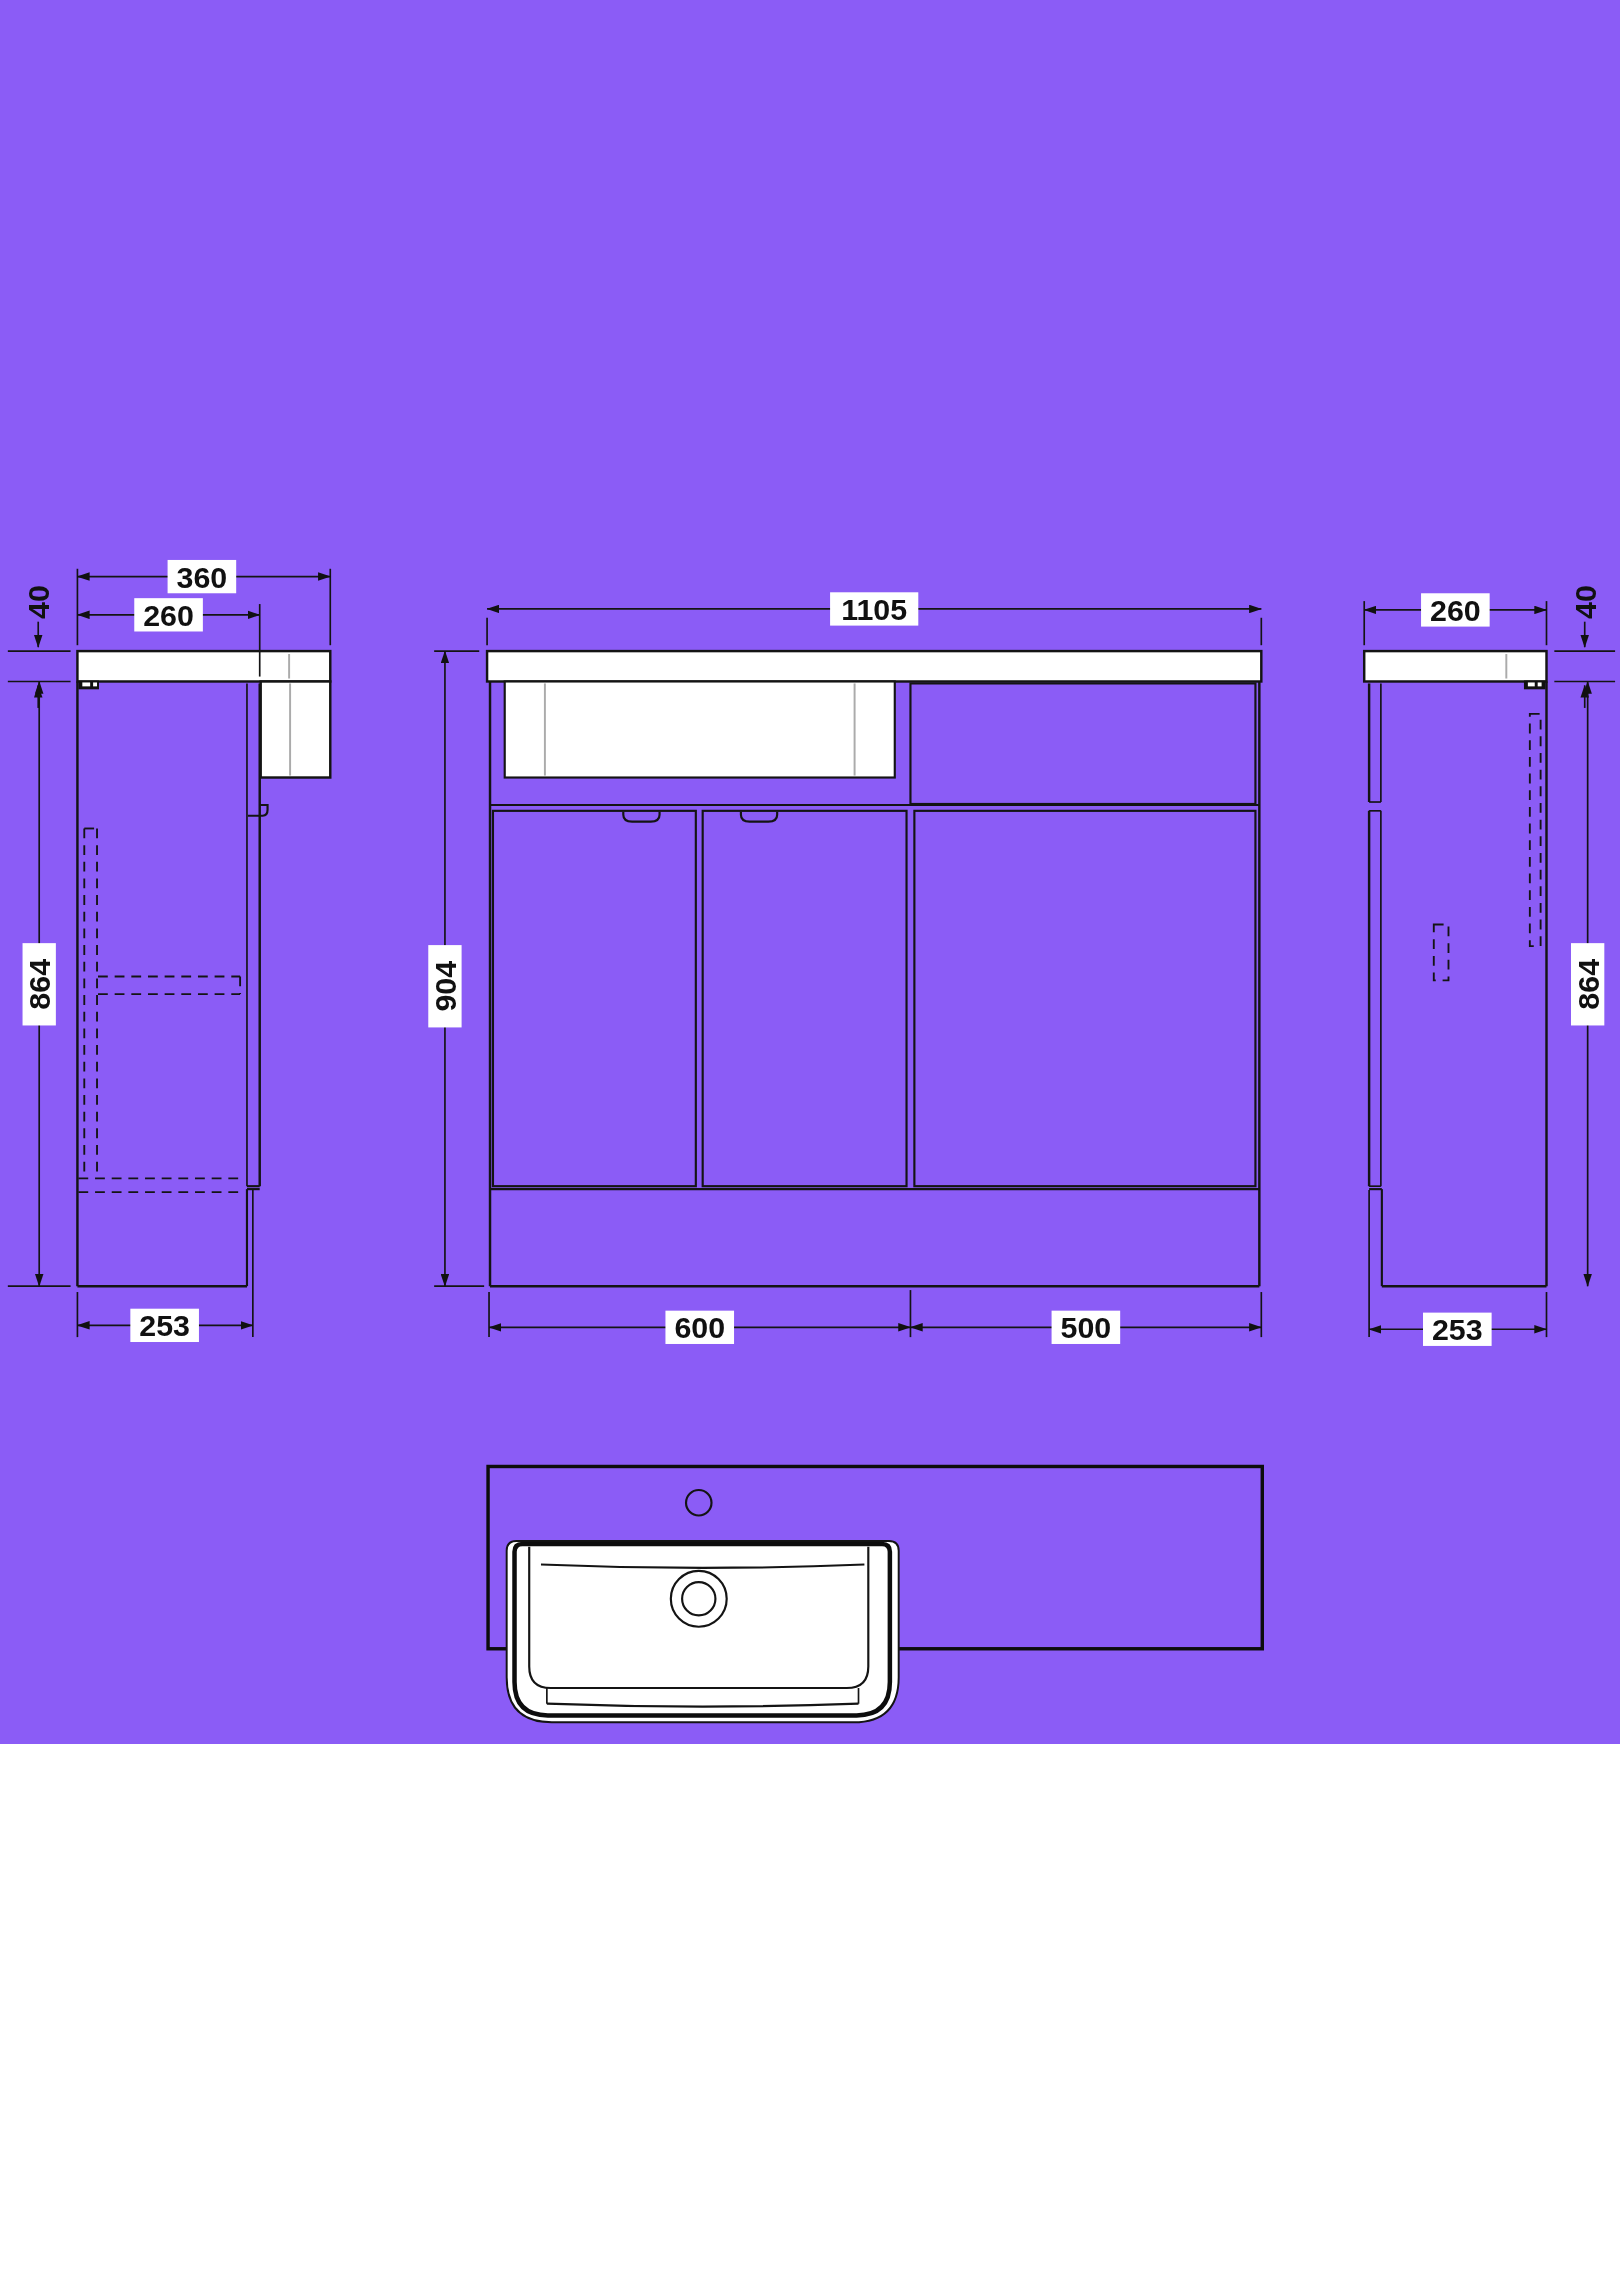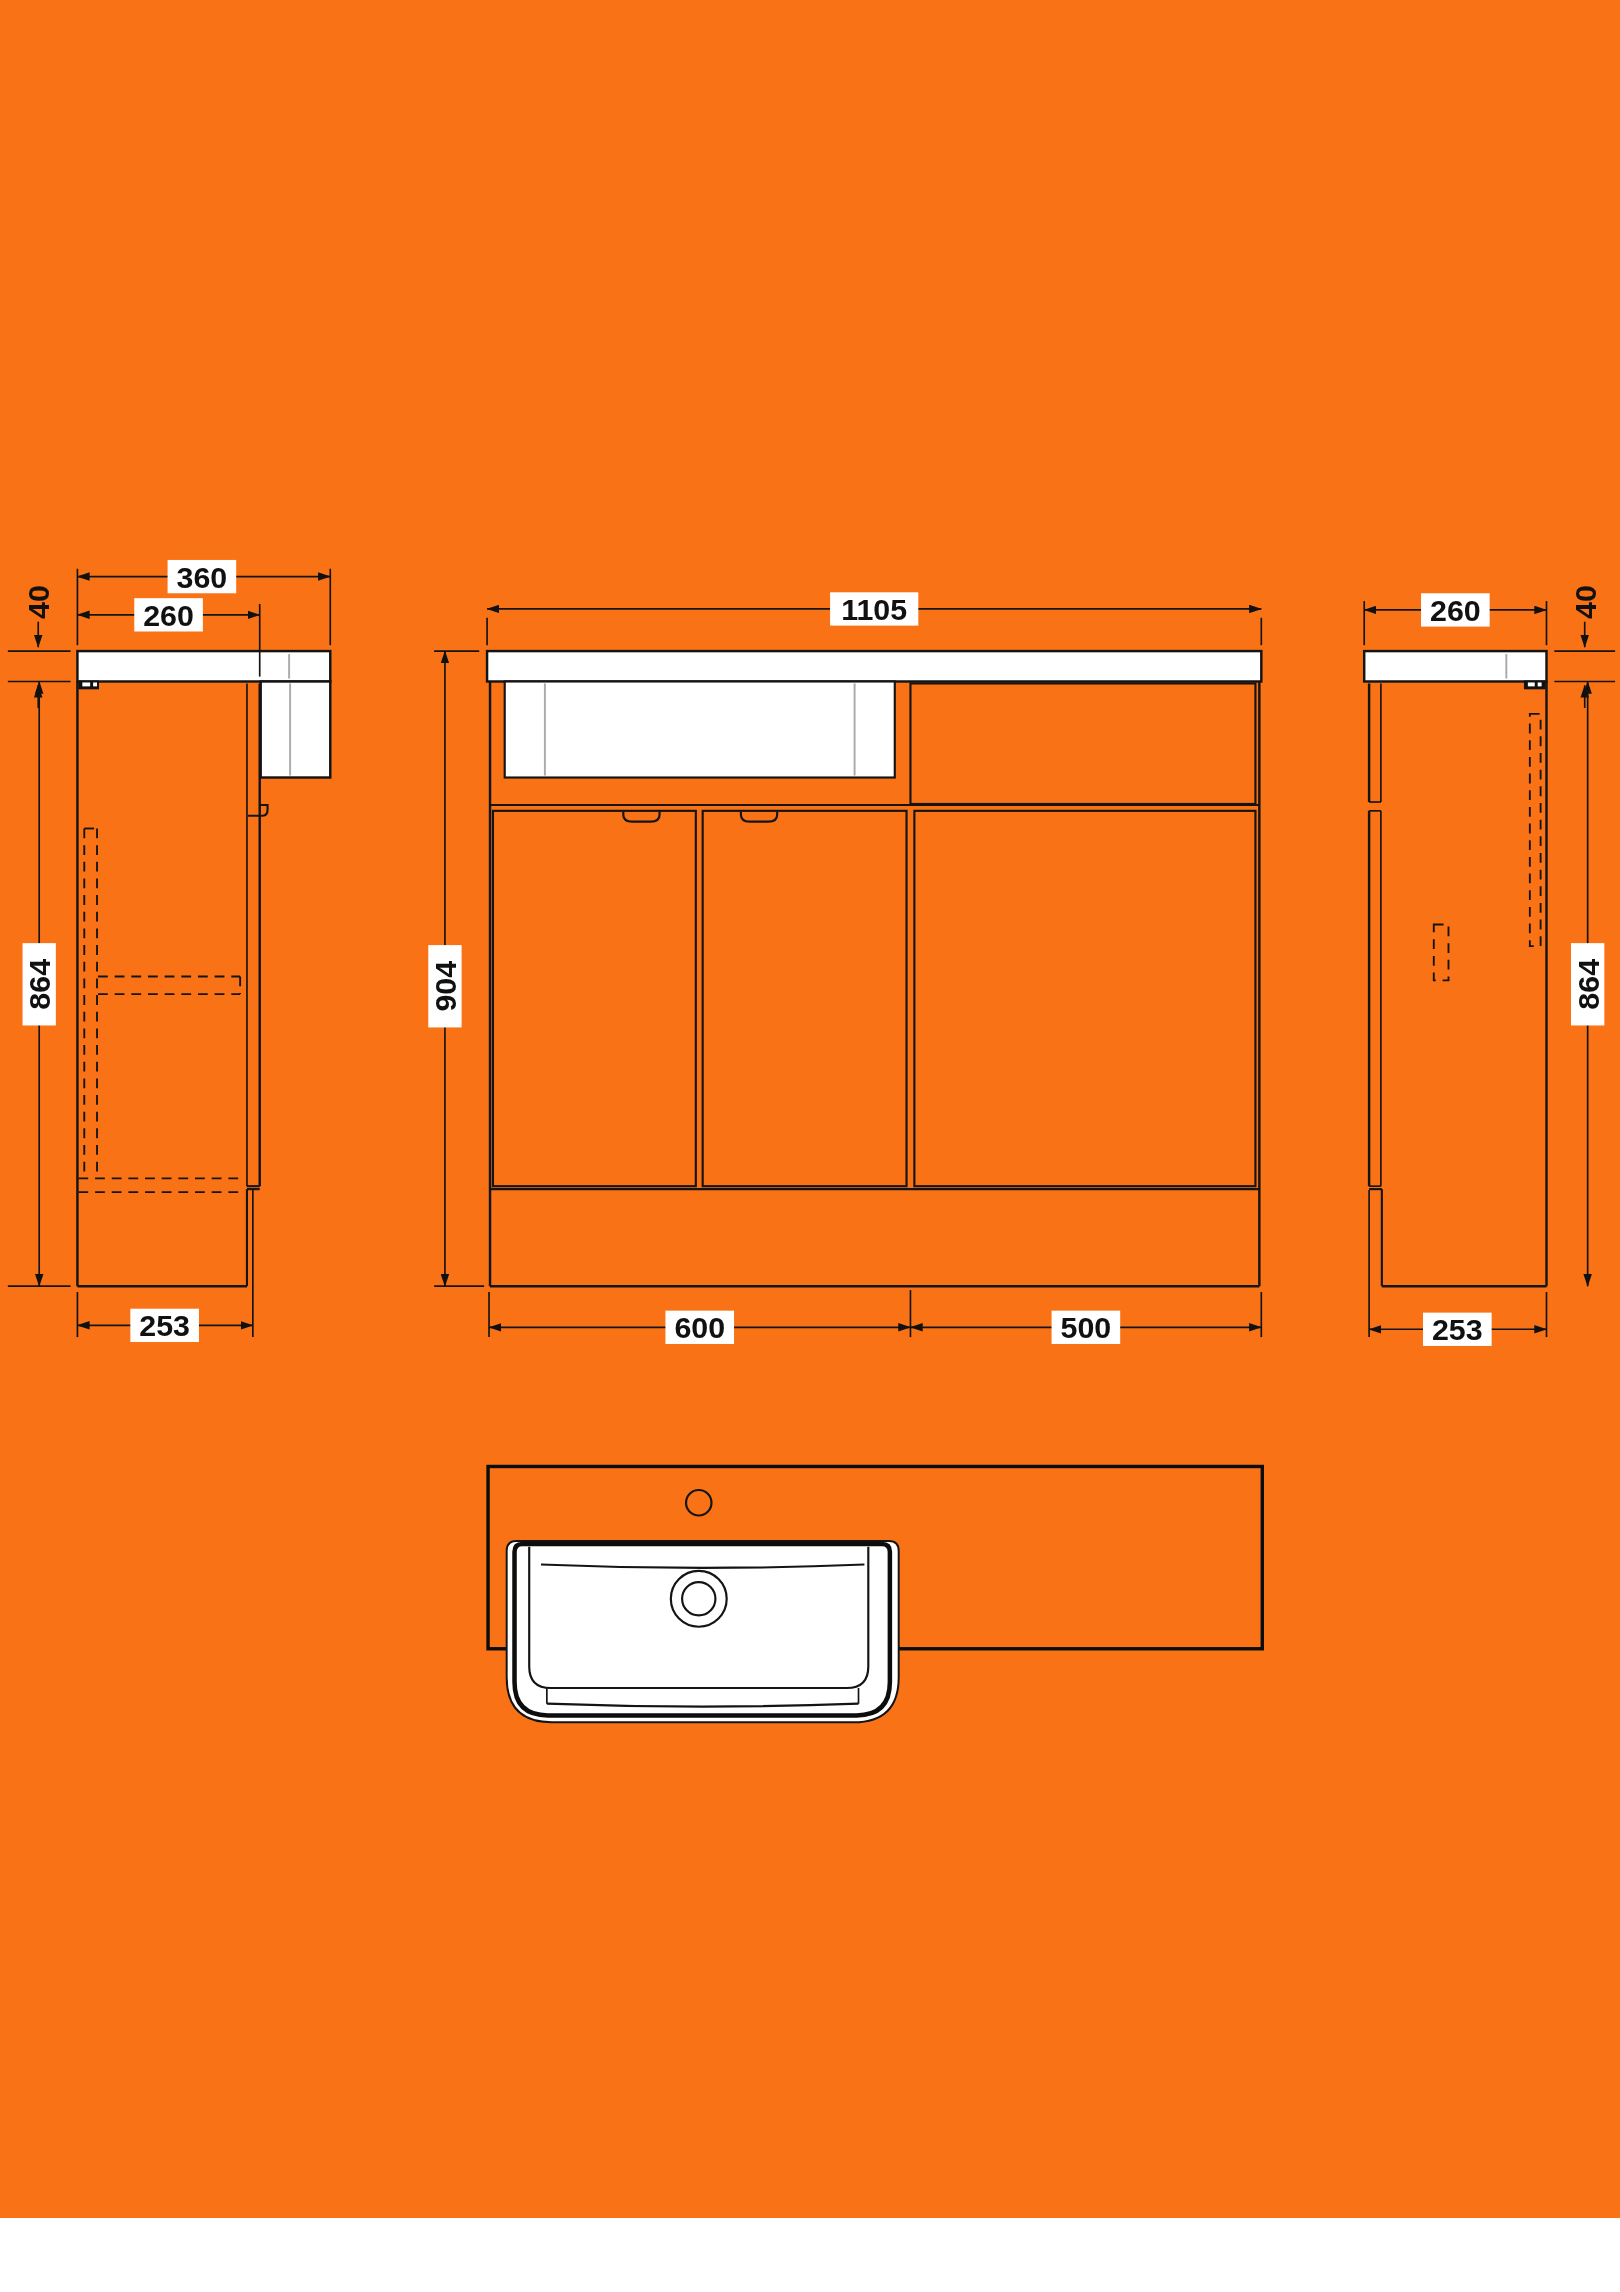--- a/index.html
+++ b/index.html
@@ -1,16 +1,16 @@
 <!DOCTYPE html>
 <html><head>
 <meta charset="utf-8">
 <style>
   html,body{margin:0;padding:0;background:#ffffff;}
-  .sheet{position:relative;width:1620px;height:2218px;background:#f97316;overflow:hidden;
+  .sheet{position:relative;width:1620px;height:1744px;background:#8b5cf6;overflow:hidden;
          font-family:"Liberation Sans",sans-serif;}
   svg{position:absolute;left:0;top:0;}
   .obj   {stroke:#141414;stroke-width:2.5;fill:none;}
   .objf  {stroke:#141414;stroke-width:2.5;fill:#ffffff;}
   .obj2  {stroke:#141414;stroke-width:2.2;fill:none;}
   .obj2f {stroke:#141414;stroke-width:2.2;fill:#ffffff;}
   .thin  {stroke:#141414;stroke-width:1.7;fill:none;}
   .joint {stroke:#ababab;stroke-width:2;fill:none;}
   .dash  {stroke:#141414;stroke-width:1.9;fill:none;stroke-dasharray:10 7;}
   .dim   {stroke:#141414;stroke-width:1.7;fill:none;}

